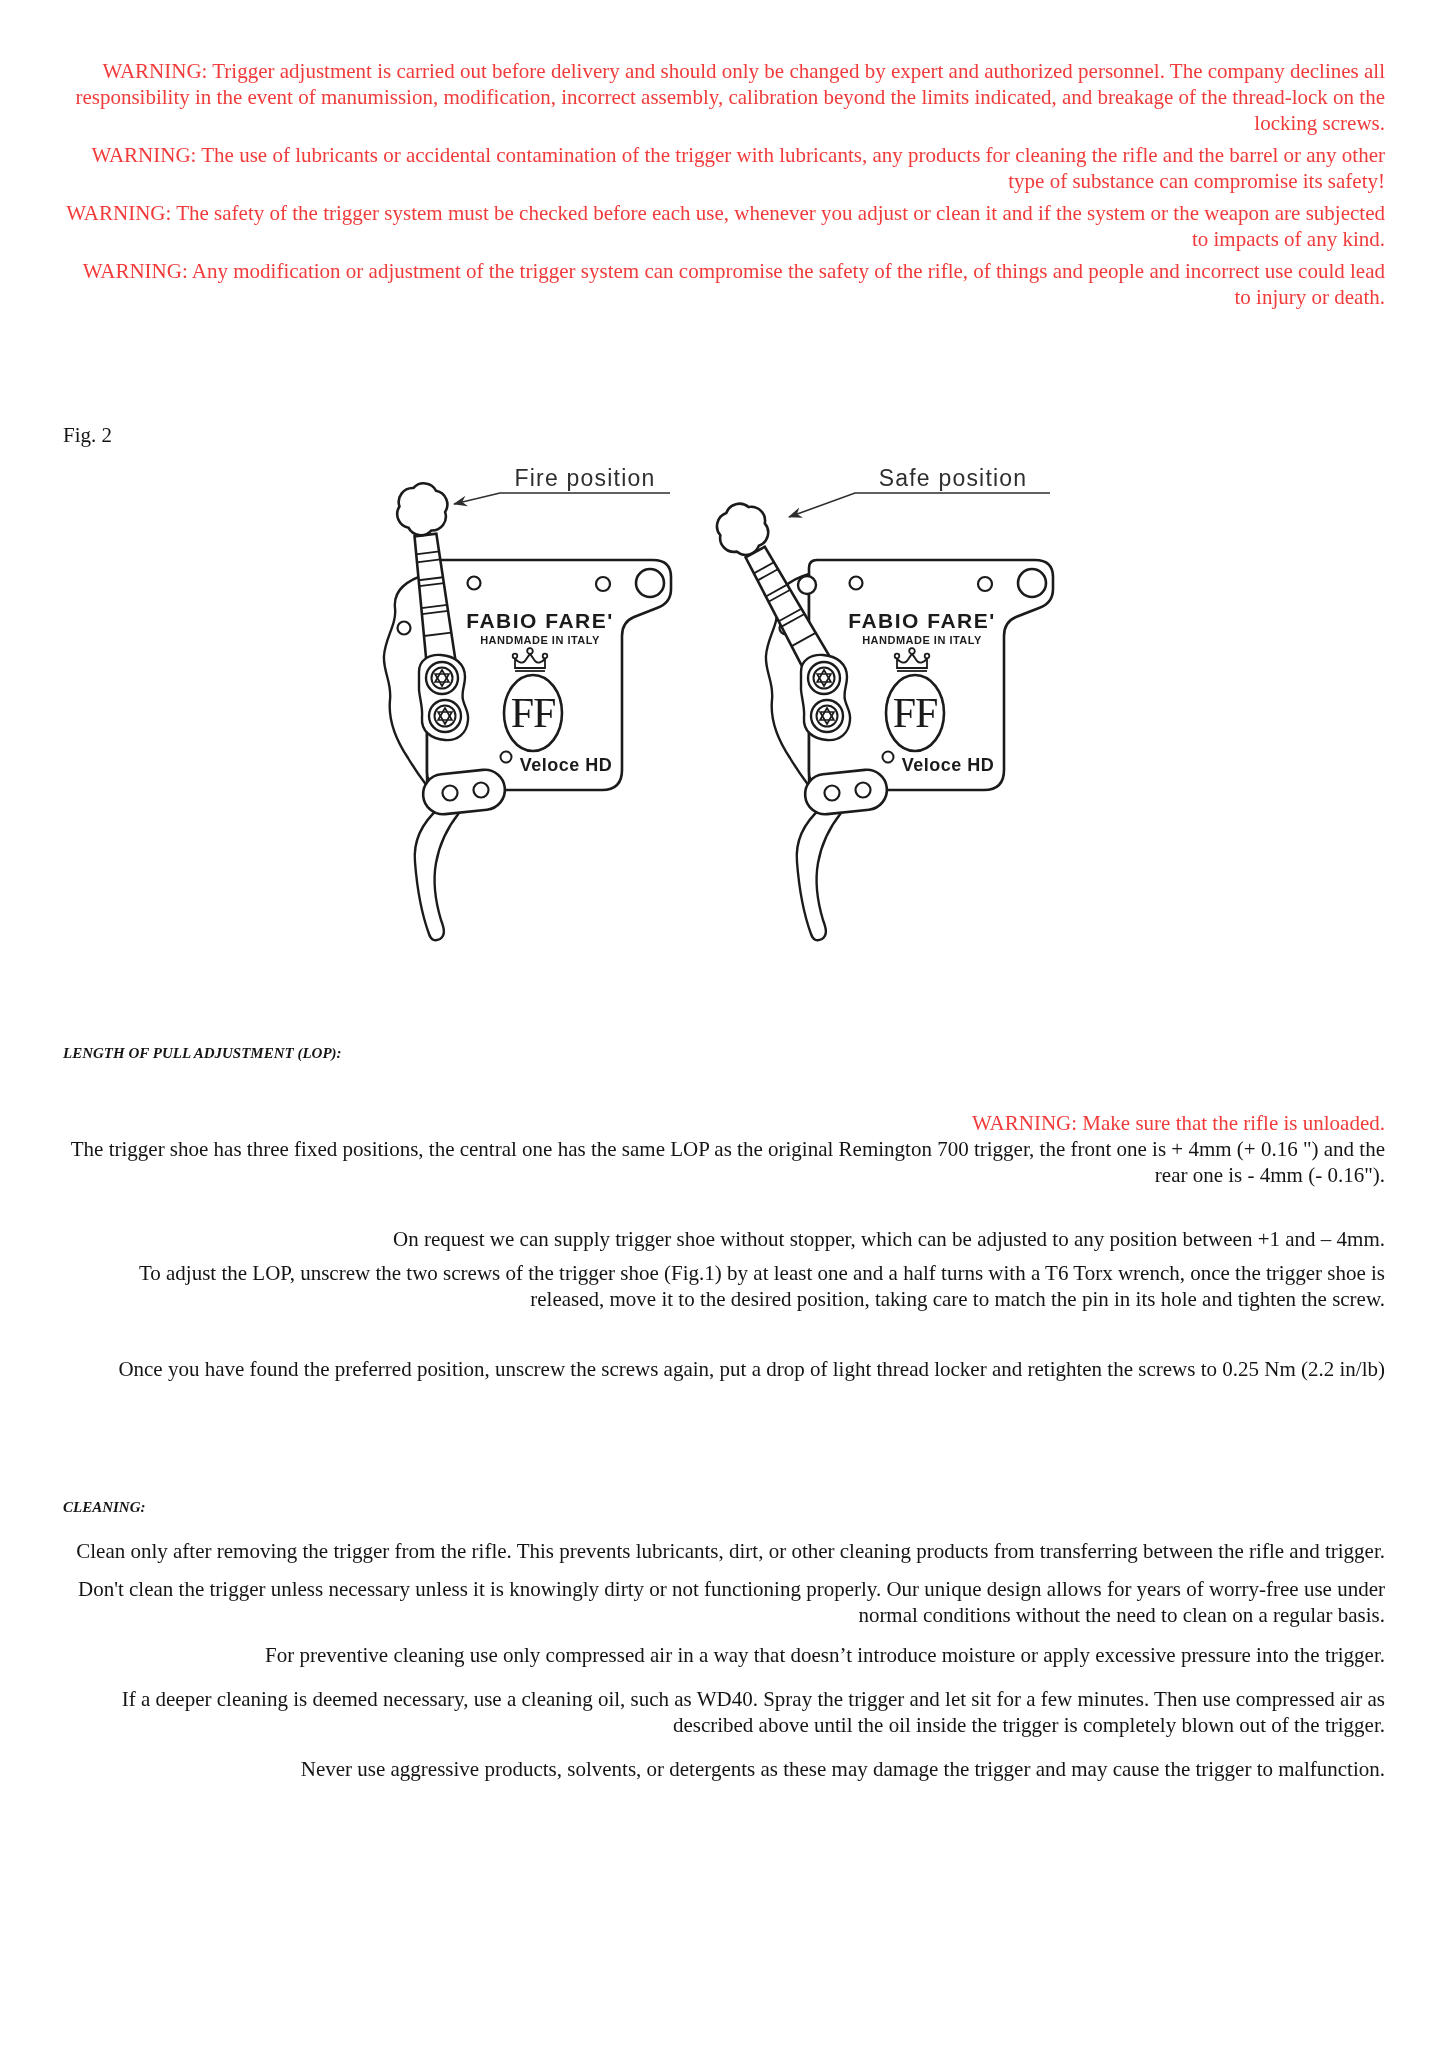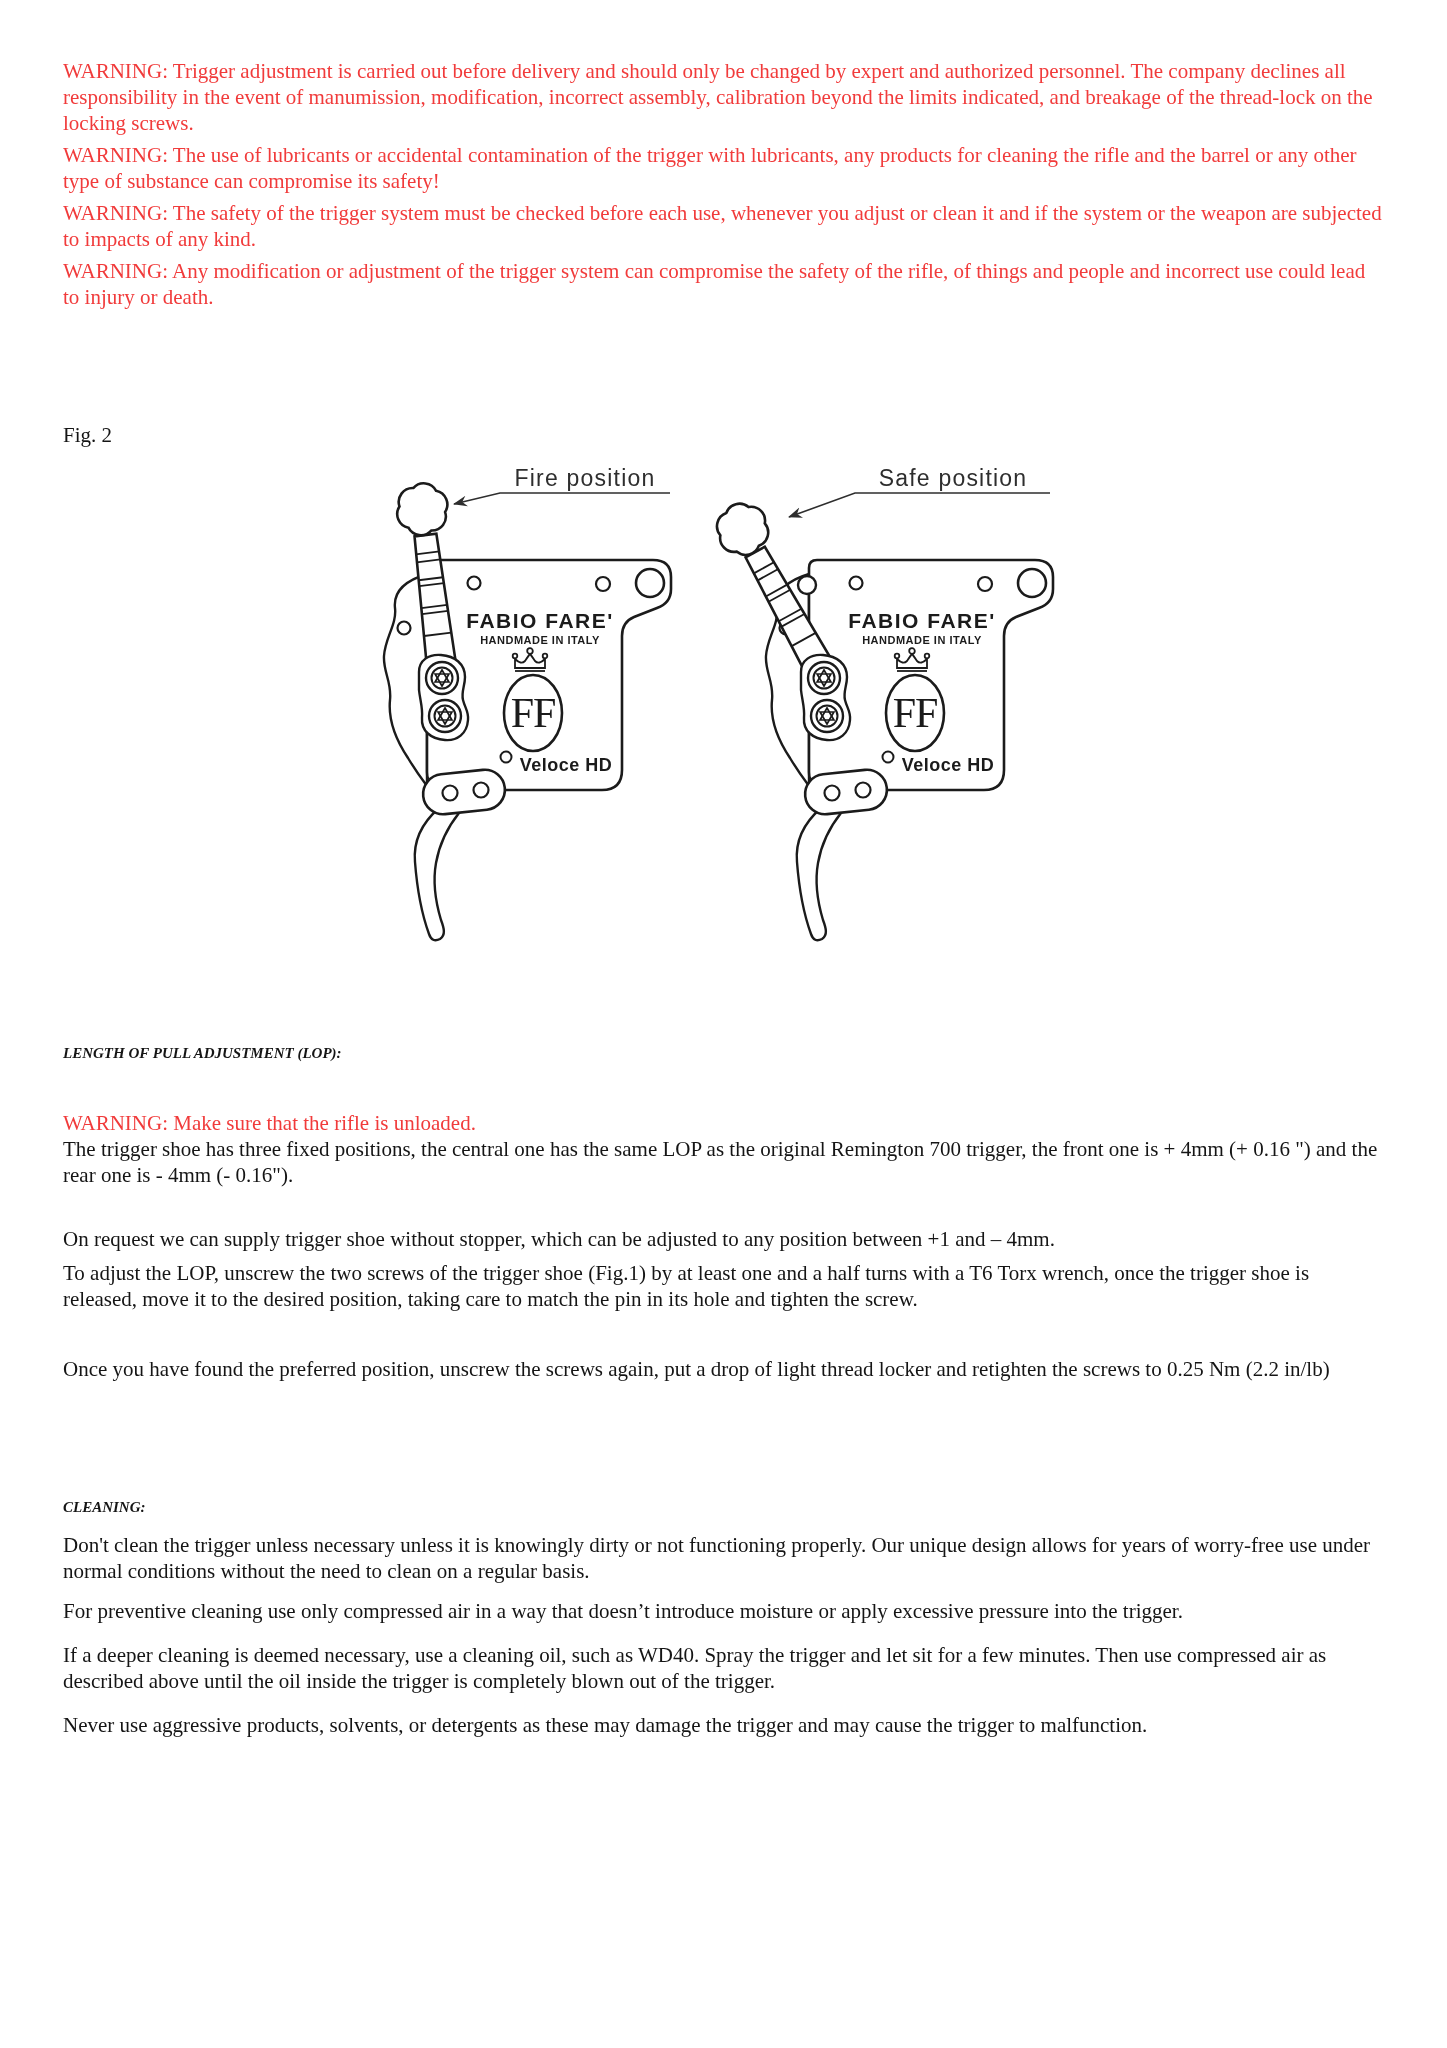--- a/index.html
+++ b/index.html
@@ -1,19 +1,19 @@
 <!DOCTYPE html>
 <html><head>
 <meta charset="utf-8">
 <style>
   html,body{margin:0;padding:0;background:#ffffff;}
   body{width:1447px;height:2048px;overflow:hidden;
        font-family:"Liberation Serif",serif;color:#151515;}
   .page{padding:58px 62px 0 63px;position:relative;}
-  p{margin:0;font-size:21px;line-height:26px;}
+  p{margin:0;font-size:21px;line-height:26px;text-align:right;}
   .warn{color:#f13b3b;}
   .mt6{margin-top:6px}.mt8{margin-top:8px}.mt12{margin-top:12px}.mt14{margin-top:14px}
   .mt18{margin-top:18px}.mt38{margin-top:38px}.mt44{margin-top:44px}.mt56{}
   .mt84{margin-top:84px}.mt112{margin-top:112px}
   .fig-caption{margin-top:112px;font-size:21px;line-height:26px;}
   .fig-canvas{position:relative;margin-top:8px;height:500px;}
   .drawing{position:absolute;top:0;}
   .d-fire{left:260px;}
   .d-safe{left:642px;}
   h2{margin:0;font-size:15px;line-height:26px;font-weight:bold;font-style:italic;}
@@ -159,18 +159,19 @@
   </div>
 
   <h2 class="mt84">LENGTH OF PULL ADJUSTMENT (LOP):</h2>
   <p class="warn mt44">WARNING: Make sure that the rifle is unloaded.</p>
   <p class="mt56">The trigger shoe has three fixed positions, the central one has the same LOP as the original Remington 700 trigger, the front one is + 4mm (+ 0.16 ") and the rear one is - 4mm (- 0.16").</p>
   <p class="mt38">On request we can supply trigger shoe without stopper, which can be adjusted to any position between +1 and – 4mm.</p>
   <p class="mt8">To adjust the LOP, unscrew the two screws of the trigger shoe (Fig.1) by at least one and a half turns with a T6 Torx wrench, once the trigger shoe is released, move it to the desired position, taking care to match the pin in its hole and tighten the screw.</p>
   <p class="mt44">Once you have found the preferred position, unscrew the screws again, put a drop of light thread locker and retighten the screws to 0.25 Nm (2.2 in/lb)</p>
 
   <h2 class="mt112">CLEANING:</h2>
+  <p class="mt18">Clean only after removing the trigger from the rifle. This prevents lubricants, dirt, or other cleaning products from transferring between the rifle and trigger.</p>
   <p class="mt12">Don't clean the trigger unless necessary unless it is knowingly dirty or not functioning properly. Our unique design allows for years of worry-free use under normal conditions without the need to clean on a regular basis.</p>
   <p class="mt14">For preventive cleaning use only compressed air in a way that doesn’t introduce moisture or apply excessive pressure into the trigger.</p>
   <p class="mt18">If a deeper cleaning is deemed necessary, use a cleaning oil, such as WD40. Spray the trigger and let sit for a few minutes. Then use compressed air as described above until the oil inside the trigger is completely blown out of the trigger.</p>
   <p class="mt18">Never use aggressive products, solvents, or detergents as these may damage the trigger and may cause the trigger to malfunction.</p>
 
 </div>
 
 </body></html>

